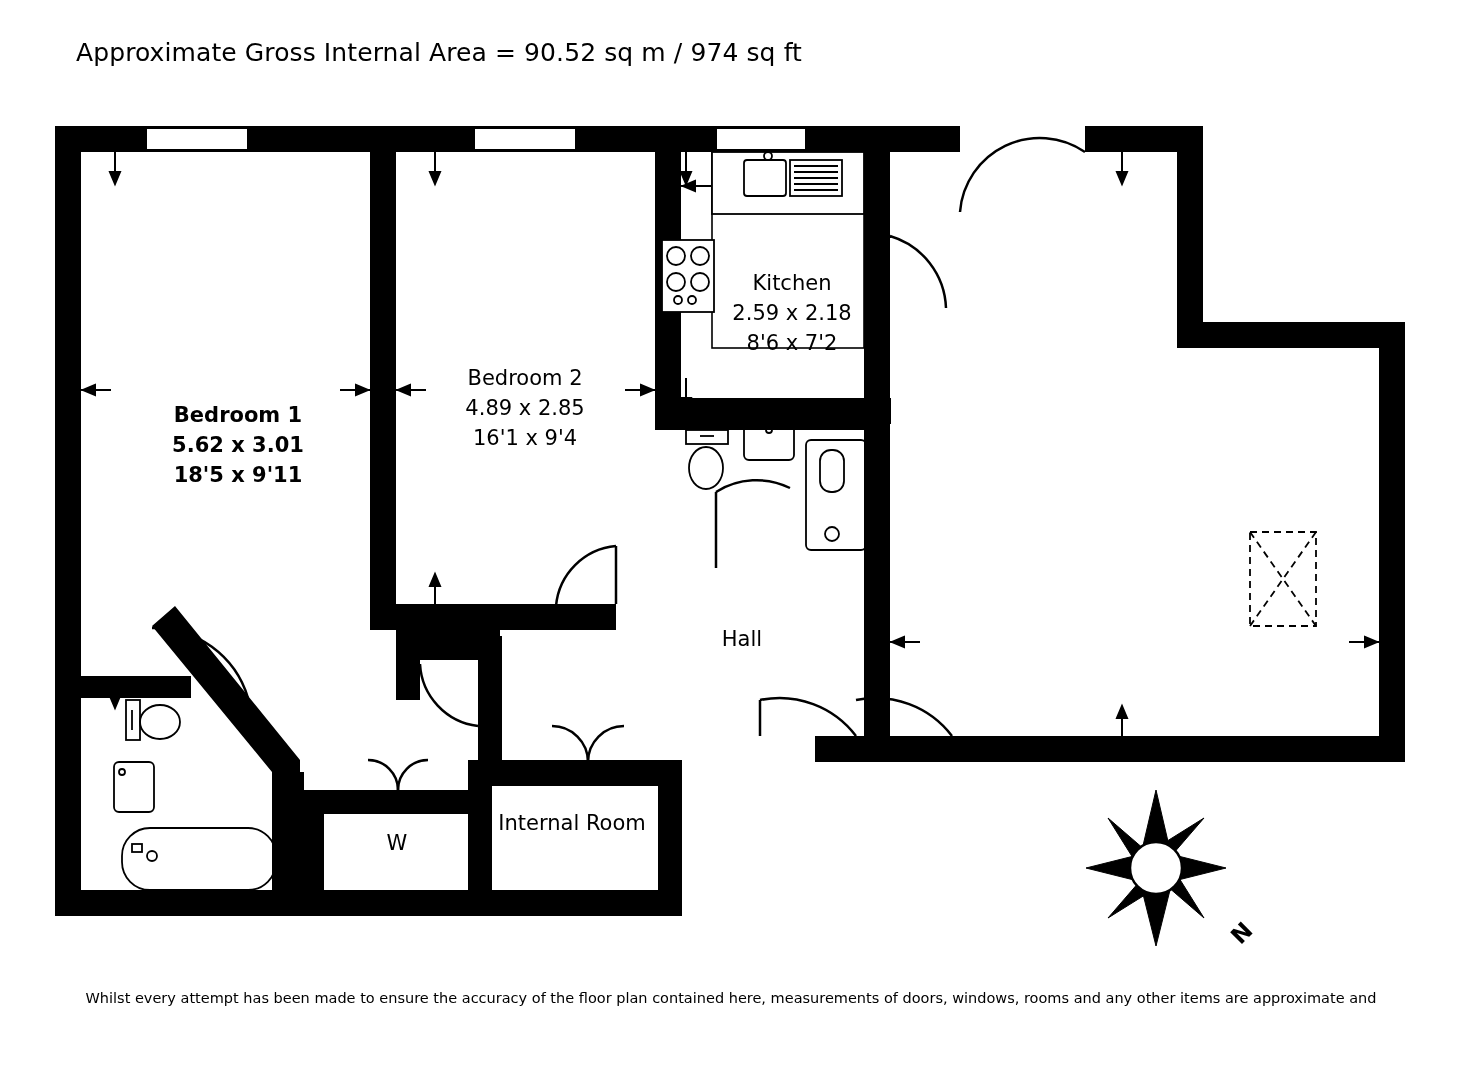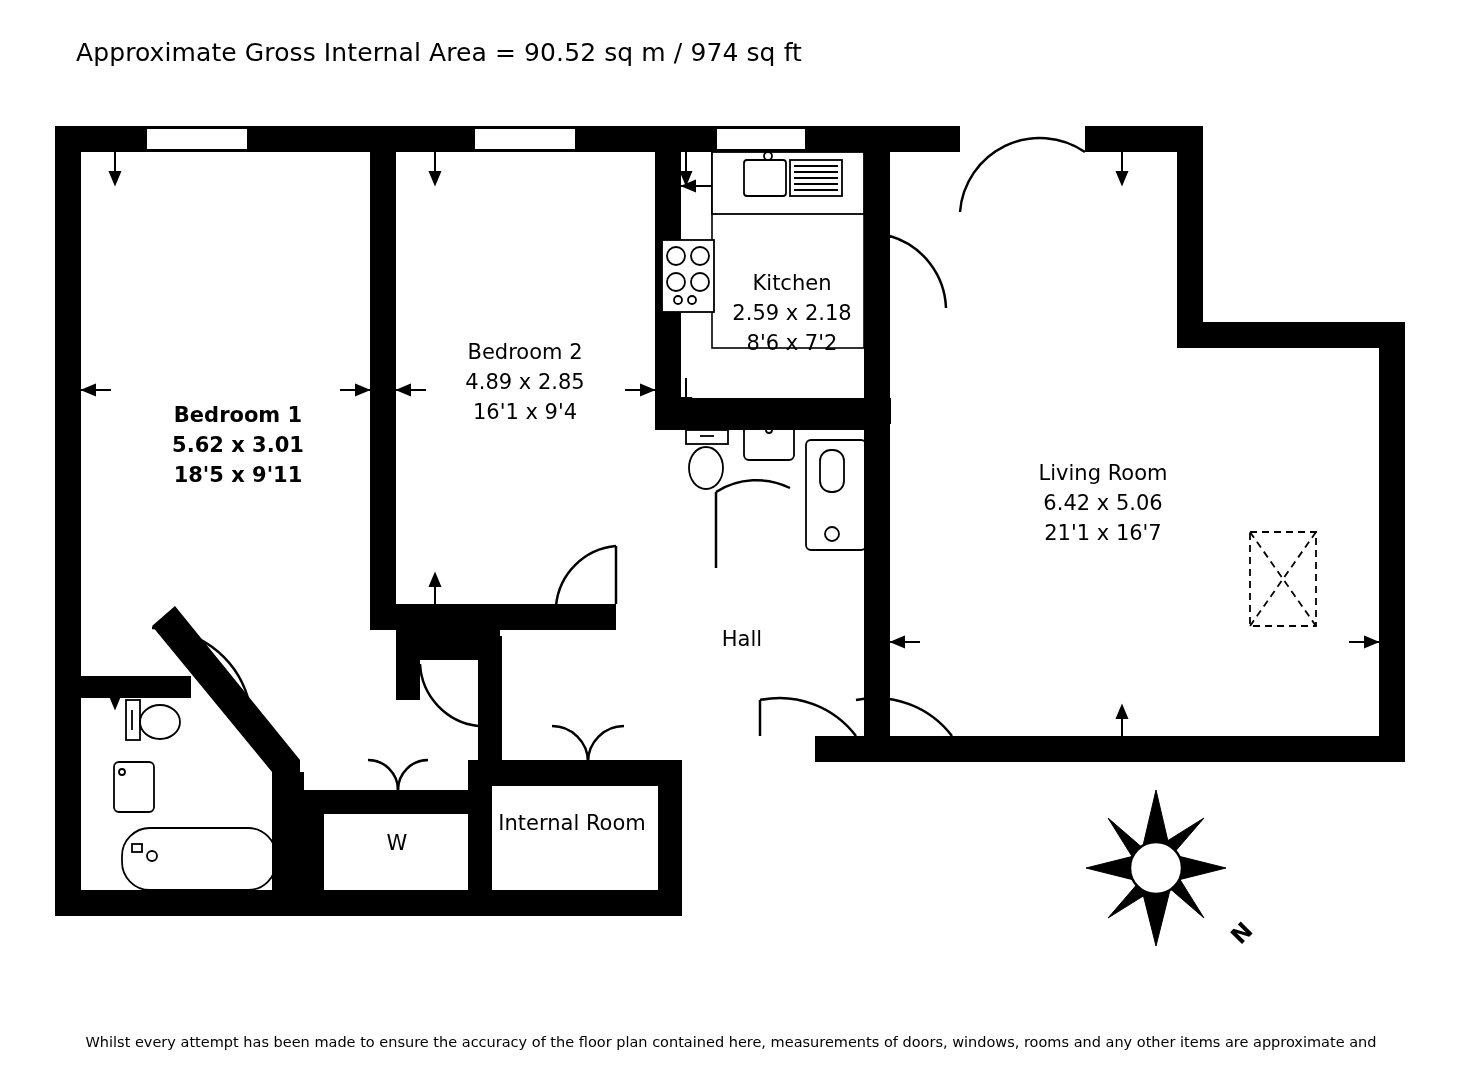--- a/index.html
+++ b/index.html
@@ -30,21 +30,20 @@
     white-space: nowrap;
   }
   .disclaimer {
     position: absolute;
     left: 0;
     top: 985px;
     width: 1462px;
     text-align: center;
     font-size: 14.5px;
     line-height: 26px;
-    margin-top: 44px;
   }
   .disclaimer div { white-space: nowrap; }
 
   .room-label {
     position: absolute;
     text-align: center;
     font-size: 21px;
     line-height: 30px;
     white-space: nowrap;
     transform: translateX(-50%);
@@ -262,37 +261,32 @@
       <circle cx="1156" cy="868" r="26" fill="#ffffff" stroke="#000000" stroke-width="2.5"></circle>
     </g>
   </svg>
 
   <div class="room-label" style="left:238px; top:400px;font-weight:bold;">
     <span class="name">Bedroom 1</span>
     <span class="dim">5.62 x 3.01</span>
     <span class="dim">18'5 x 9'11</span>
   </div>
 
-  <div class="room-label" style="left:525px; top:337px;">
+  <div class="room-label" style="left:525px; top:363px;">
     <span class="name">Bedroom 2</span>
     <span class="dim">4.89 x 2.85</span>
     <span class="dim">16'1 x 9'4</span>
   </div>
 
   <div class="room-label" style="left:792px; top:244px;margin-top:24px;">
     <span class="name">Kitchen</span>
     <span class="dim">2.59 x 2.18</span>
     <span class="dim">8'6 x 7'2</span>
   </div>
 
-  <div class="room-label" style="left:1103px; top:458px;">
-    <span class="name">Living Room</span>
-    <span class="dim">6.42 x 5.06</span>
-    <span class="dim">21'1 x 16'7</span>
-  </div>
 
   <div class="room-label" style="left:742px; top:624px;">
     <span class="name">Hall</span>
   </div>
 
   <div class="room-label" style="left:572px; top:808px;">
     <span class="name">Internal Room</span>
   </div>
 
   <div class="room-label" style="left:397px; top:828px;">

